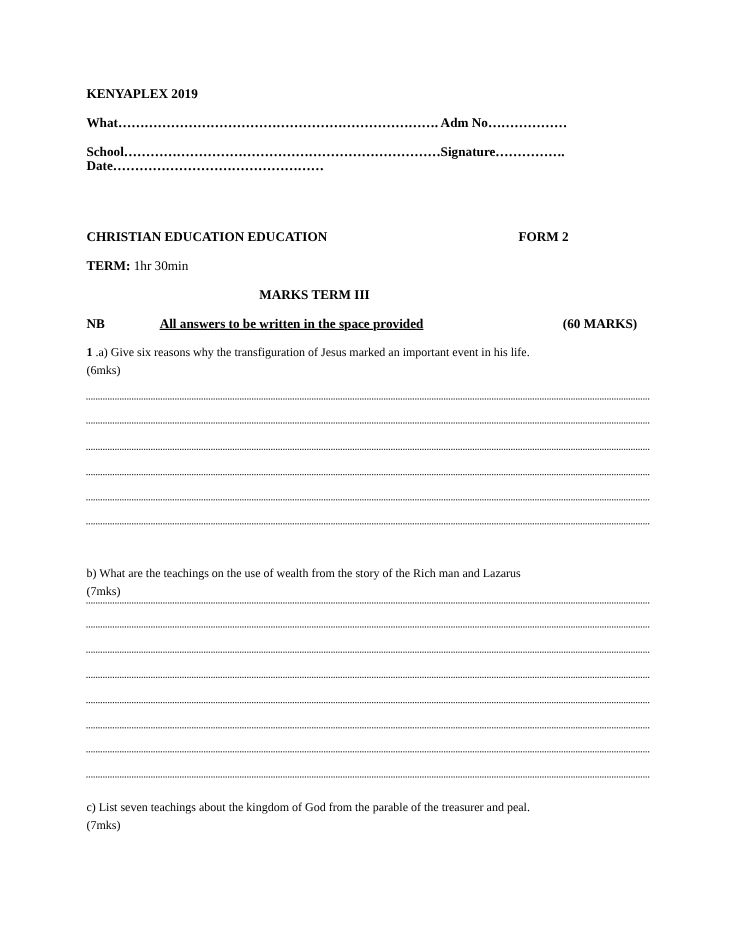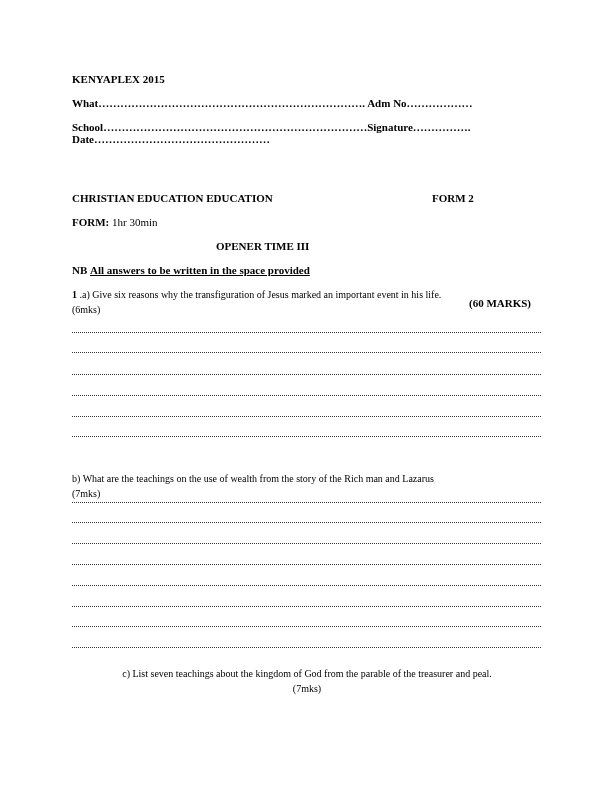--- a/index.html
+++ b/index.html
@@ -19,46 +19,46 @@
     .b { font-weight: bold; }
     .t11 { font-size: 11px; }
     .dotline {
       position: absolute;
       left: 72px;
       width: 469px;
       height: 0;
       border-bottom: 1px dotted #333;
     }
     .nb-italic { font-weight: bold; }
-    .nb-underline { text-decoration: underline; }
+    .nb-underline { text-decoration: underline; margin-left: 43px; }
     .qtext { font-size: 10px; line-height: 15px; white-space: normal; width: 470px; }
   </style>
 </head>
 <body>
 
-<div class="abs b t11" style="left:72px; top:73px;">KENYAPLEX 2015</div>
+<div class="abs b t11" style="left:72px; top:73px;">KENYAPLEX 2019</div>
 <div class="abs b t11" style="left:72px; top:97px;">What………………………………………………………………. Adm No………………</div>
 <div class="abs b t11" style="left:72px; top:121px;text-align:center;">School………………………………………………………………Signature…………….</div>
 <div class="abs b t11" style="left:72px; top:133px;">Date…………………………………………</div>
 
 <div class="abs b t11" style="left:72px; top:192px;">CHRISTIAN EDUCATION EDUCATION</div>
 <div class="abs b t11" style="left:432px; top:192px;">FORM 2</div>
 
 <div class="abs t11" style="left:72px; top:216px;">
-  <span class="b">FORM:</span>
+  <span class="b">TERM:</span>
   <span>1hr 30min</span>
 </div>
 
-<div class="abs b t11" style="left:216px; top:240px;">OPENER TIME III</div>
+<div class="abs b t11" style="left:216px; top:240px;">MARKS TERM III</div>
 
 <div class="abs t11" style="left:72px; top:264px;">
   <span class="nb-italic">NB</span>
   <span class="nb-italic nb-underline">All answers to be written in the space provided</span>
 </div>
-<div class="abs b t11" style="left:469px; top:264px;margin-top:33px;">(60 MARKS)</div>
+<div class="abs b t11" style="left:469px; top:264px;">(60 MARKS)</div>
 
 <div class="abs qtext" style="left:72px; top:287px;">
   <span class="b">1</span>
   <span>.a)</span>
   <span>Give six reasons why the transfiguration of Jesus marked an important event in his life.</span>
   <br>
   <span>(6mks)</span>
 </div>
 
 <div>
@@ -81,18 +81,18 @@
   <div class="dotline" style="top:502px;"></div>
   <div class="dotline" style="top:522px;"></div>
   <div class="dotline" style="top:543px;"></div>
   <div class="dotline" style="top:564px;"></div>
   <div class="dotline" style="top:585px;"></div>
   <div class="dotline" style="top:606px;"></div>
   <div class="dotline" style="top:626px;"></div>
   <div class="dotline" style="top:647px;"></div>
 </div>
 
-<div class="abs qtext" style="left:72px; top:666px;text-align:center;">
+<div class="abs qtext" style="left:72px; top:666px;">
   <span>c)</span>
   <span>List seven teachings about the kingdom of God from the parable of the treasurer and peal.</span>
   <br>
   <span>(7mks)</span>
 </div>
 
 </body></html>

